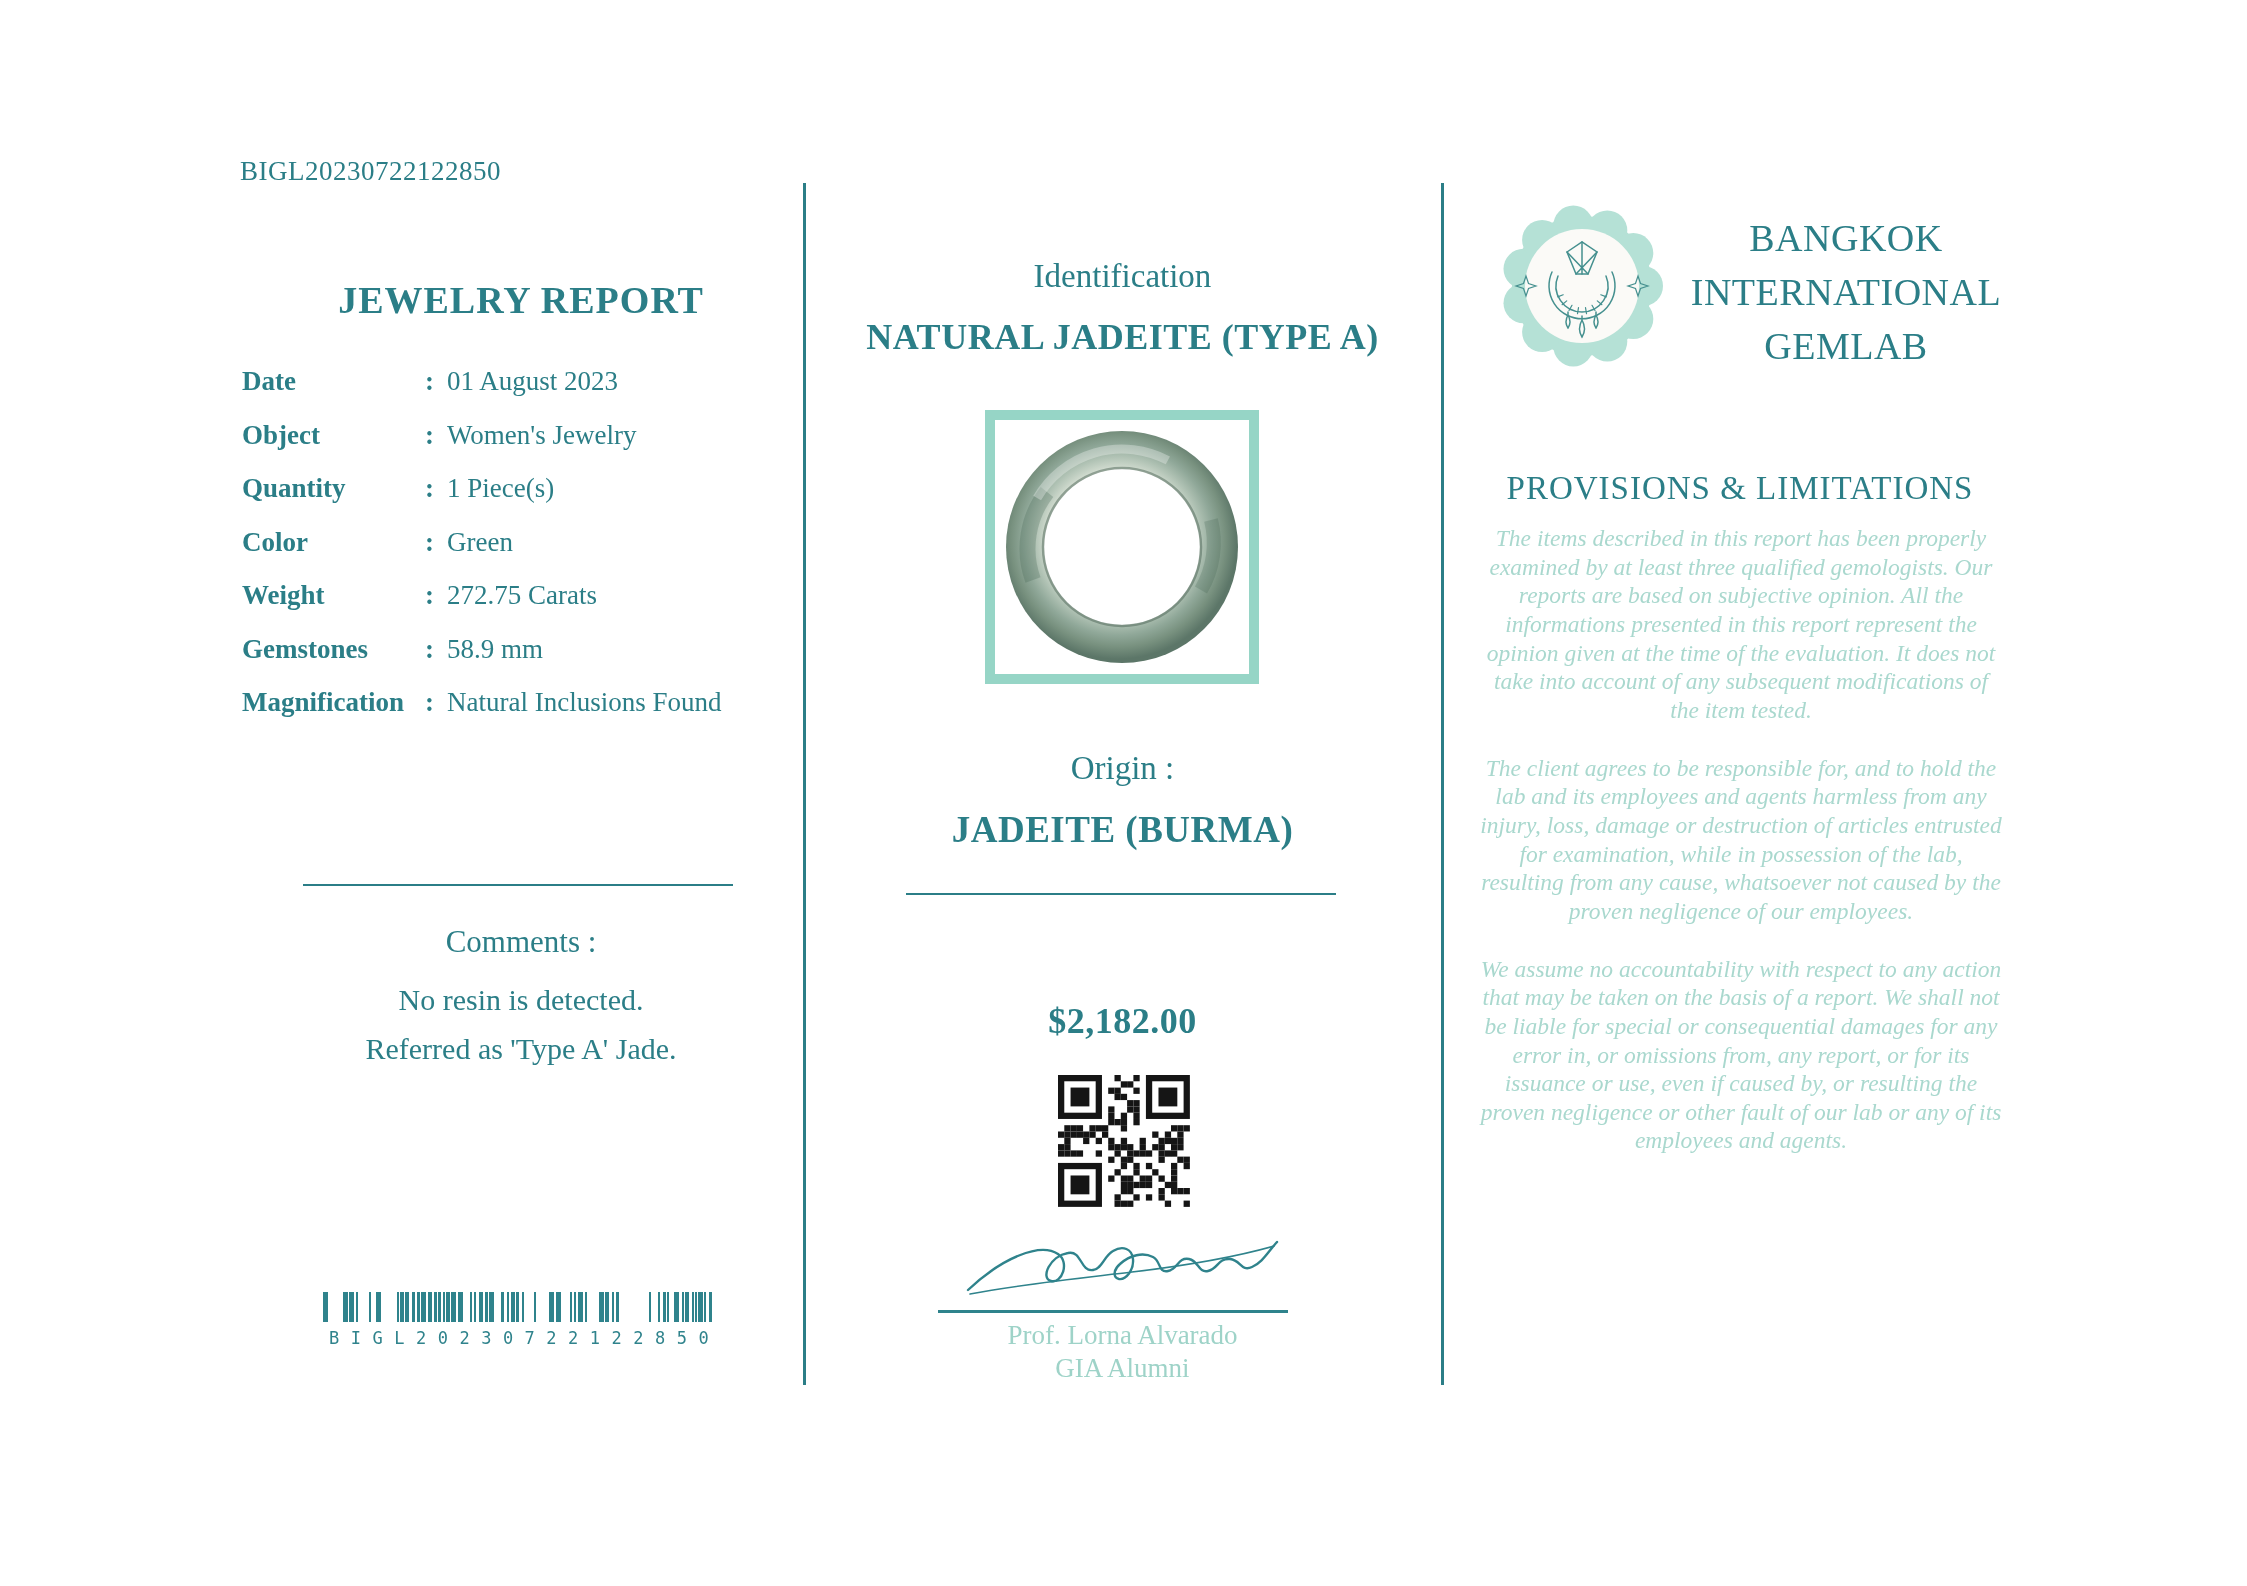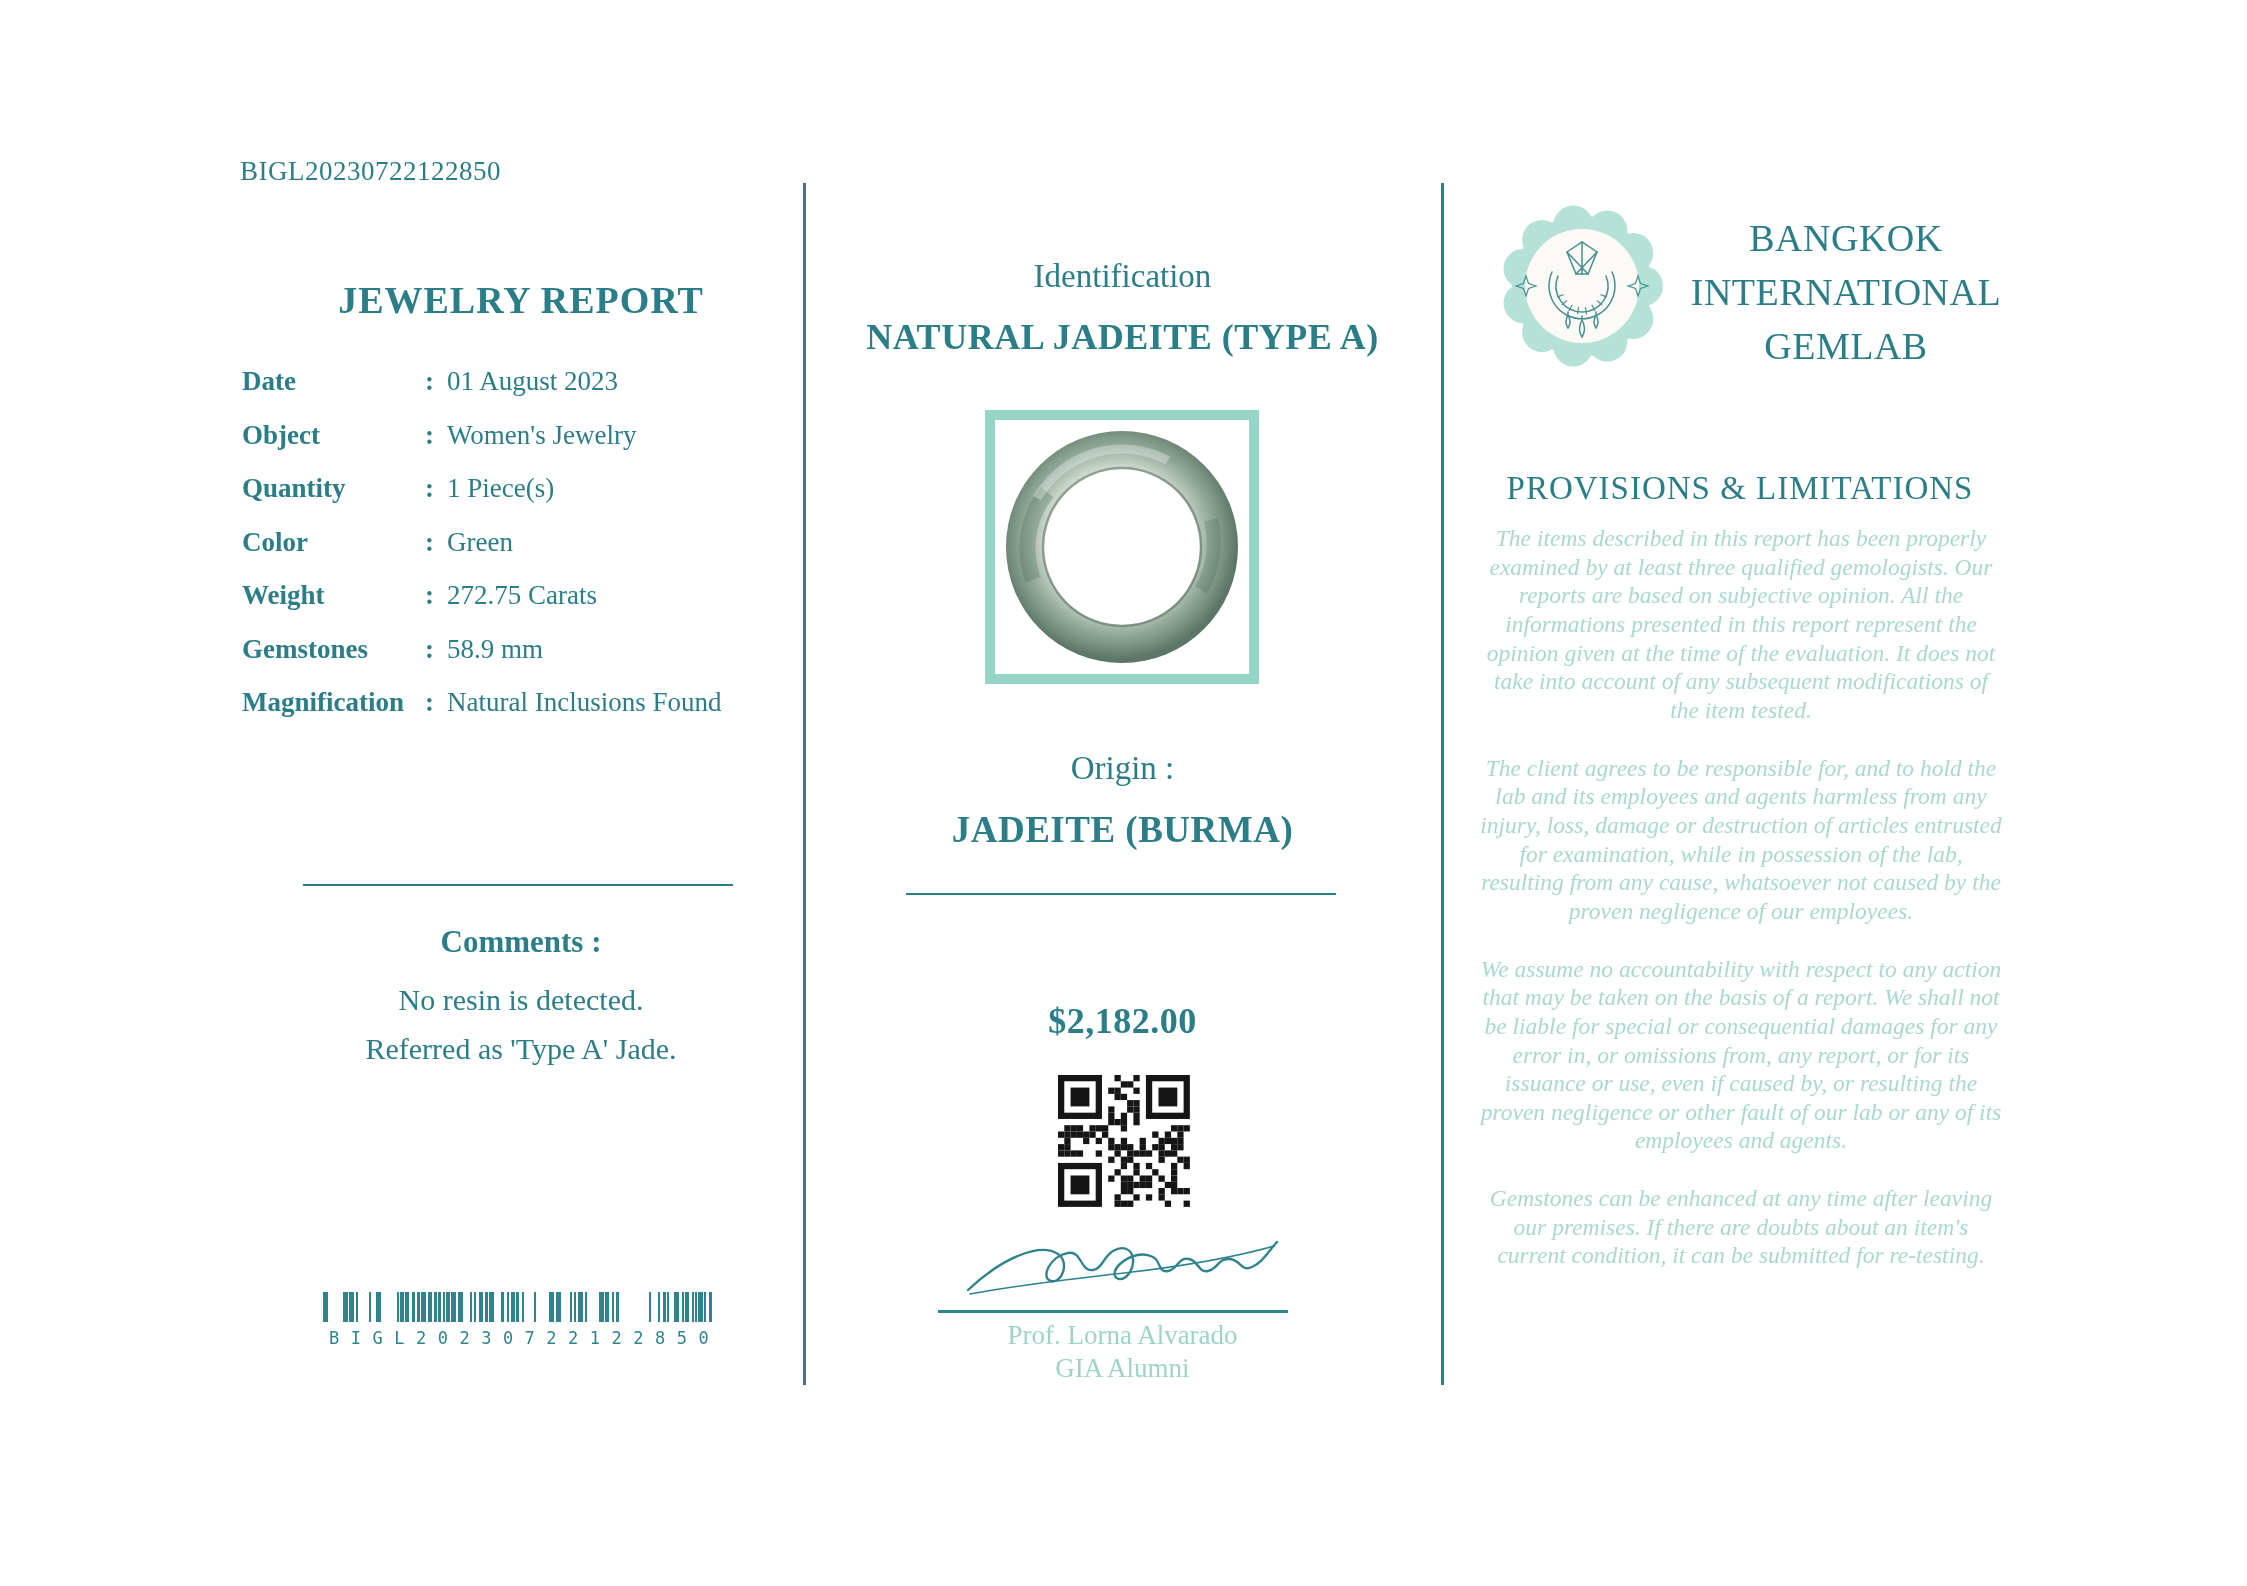--- a/index.html
+++ b/index.html
@@ -40,21 +40,21 @@
   .field-row { display: flex; height: 53.5px; font-size: 27px; align-items: flex-start; }
   .field-label { width: 183px; font-weight: bold; }
   .field-colon { width: 22px; font-weight: bold; }
   .field-value { flex: 1; }
   .rule-left {
     position: absolute; left: 63px; top: 884px; width: 430px; height: 2px;
     background: var(--accent);
   }
   .comments-title {
     position: absolute; left: 0; top: 924px; width: 100%;
-    text-align: center; font-size: 31px; font-weight: bold;
+    text-align: center; font-size: 31px; font-weight: normal;
   }
   .comment-line {
     position: absolute; left: 0; width: 100%;
     text-align: center; font-size: 30px;
   }
   .comment-1 { top: 983px; }
   .comment-2 { top: 1032px; }
   .barcode-wrap { position: absolute; left: 83px; top: 1292px; width: 390px; }
   .barcode-text {
     font-family: "DejaVu Sans Mono", "Liberation Mono", monospace;
@@ -449,17 +449,16 @@
       </svg>
     </div>
 
     <div class="lab-name">BANGKOK INTERNATIONAL GEMLAB</div>
     <div class="provisions-title">PROVISIONS &amp; LIMITATIONS</div>
 
     <div class="provisions">
       <p>The items described in this report has been properly examined by at least three qualified gemologists. Our reports are based on subjective opinion. All the informations presented in this report represent the opinion given at the time of the evaluation. It does not take into account of any subsequent modifications of the item tested.</p>
       <p>The client agrees to be responsible for, and to hold the lab and its employees and agents harmless from any injury, loss, damage or destruction of articles entrusted for examination, while in possession of the lab, resulting from any cause, whatsoever not caused by the proven negligence of our employees.</p>
       <p>We assume no accountability with respect to any action that may be taken on the basis of a report. We shall not be liable for special or consequential damages for any error in, or omissions from, any report, or for its issuance or use, even if caused by, or resulting the proven negligence or other fault of our lab or any of its employees and agents.</p>
-      <p>Gemstones can be enhanced at any time after leaving our premises. If there are doubts about an item's current condition, it can be submitted for re-testing.</p>
     </div>
   </section>
 
 </div>
 
 </body></html>

